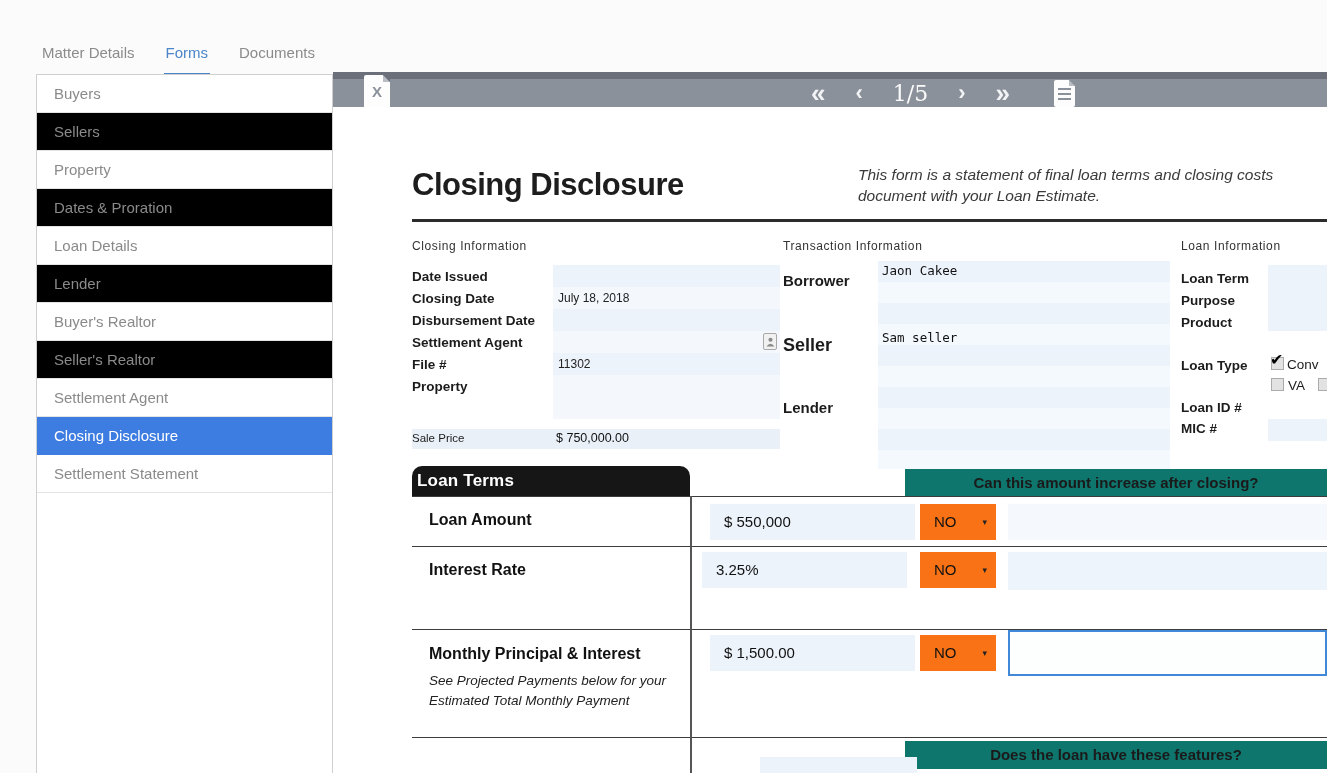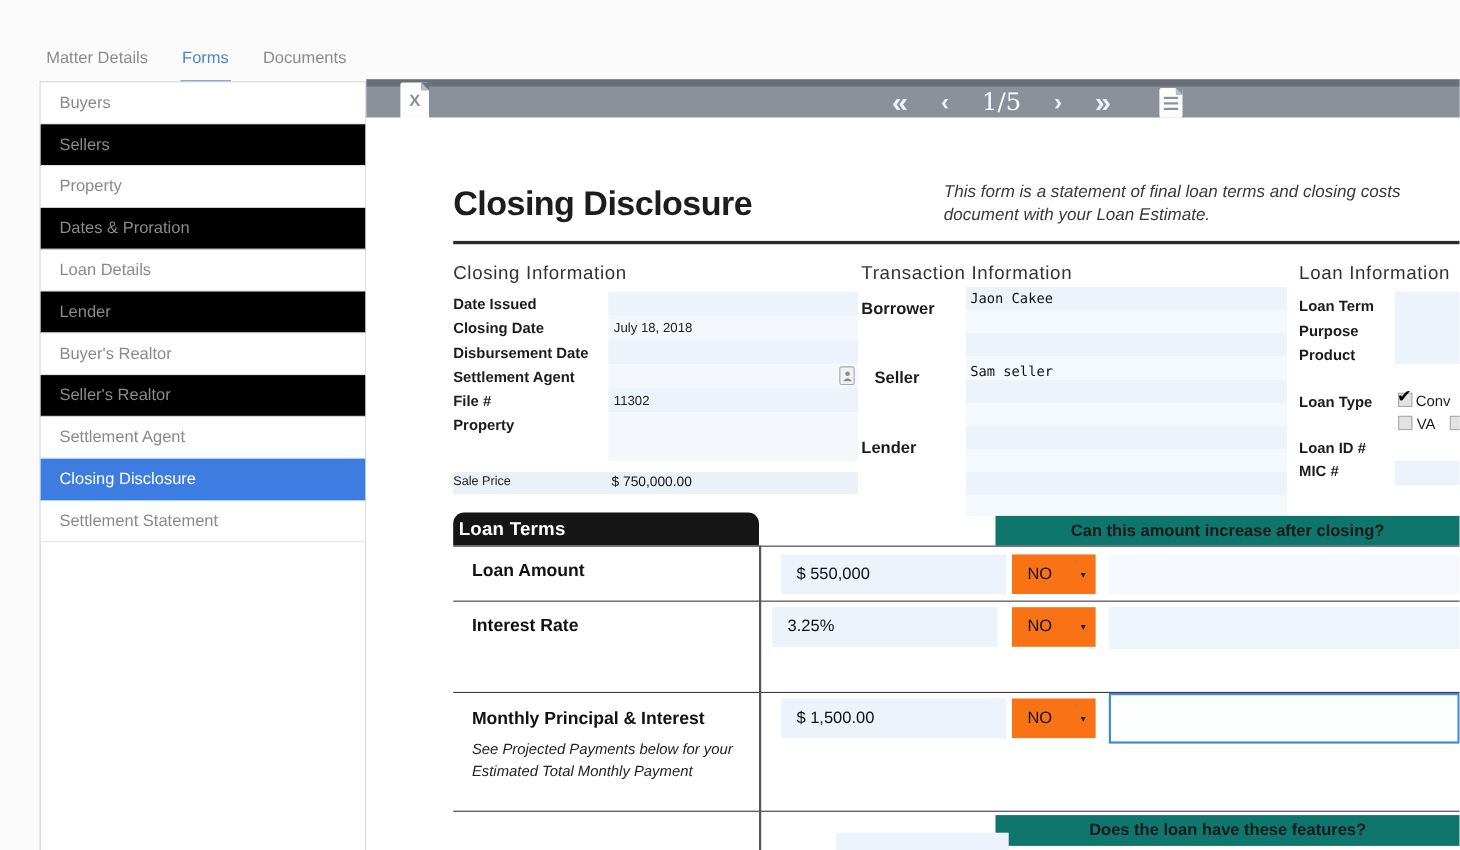--- a/index.html
+++ b/index.html
@@ -39,21 +39,21 @@
     margin-left:14px; cursor:pointer; }
   .pagesicon::before { content:""; position:absolute; right:0; top:0;
     border-left:6px solid #b9bdc4; border-top:6px solid #8b919b; }
   .pagesicon .ln { position:absolute; left:4px; width:13px; height:2px; background:#8b919b; }
   
   .doc { position:absolute; left:0; top:35px; width:994px; height:666px; background:#ffffff; overflow:hidden; }
   .abs { position:absolute; }
   .doc-title { font-size:31px; font-weight:bold; color:#1d1d1d; letter-spacing:-0.5px; }
   .intro { font-style:italic; font-size:15.5px; color:#3a3a3a; line-height:21px; white-space:nowrap; }
   .rule { background:#2b2b2b; height:3px; }
-  .sect-h { font-size:17px; color:#333; letter-spacing:0.6px; white-space:nowrap; }
+  .sect-h { font-size:12px; color:#333; letter-spacing:0.6px; white-space:nowrap; }
   .flabel { font-size:13.5px; font-weight:bold; color:#1c1c1c; white-space:nowrap; }
   .ffield { background:#edf3fb; font-size:12px; color:#222; line-height:22px; padding-left:5px; overflow:hidden; }
   .ffield.lt { background:#f4f8fd; }
   .mono { font-family:"DejaVu Sans Mono", monospace; font-size:12.5px; color:#111; }
   .stripes { background:repeating-linear-gradient(180deg,#edf3fb 0px,#edf3fb 21px,#f4f9fd 21px,#f4f9fd 42px); }
   .lookup { width:14px; height:17px; background:#f1f1f1; border:1px solid #a8a8a8; border-radius:2px;
     display:flex; align-items:center; justify-content:center; cursor:pointer; }
   .cbox { position:absolute; width:13px; height:13px; background:#e2e2e2; border:1px solid #ababab; cursor:pointer; }
   .cbox .check { position:absolute; left:-2px; top:-8px; font-size:16px; color:#000; }
   .cblabel { font-size:13.5px; color:#1c1c1c; }
@@ -145,21 +145,21 @@
       </svg>
     </div>
 
     <div class="abs" style="left:79px; top:322px; width:368px; height:20px; background:#e9f0f8;">
       <span style="position:absolute; left:0px; top:3px; font-size:11.5px; color:#1c1c1c;">Sale Price</span>
       <span style="position:absolute; left:144px; top:2px; font-size:12.5px; color:#111;">$ 750,000.00</span>
     </div>
 
     <div class="abs stripes" style="left:545px; top:154px; width:292px; height:208px;"></div>
     <div class="abs flabel" style="left:450px; top:165px; font-size:15px;">Borrower</div>
-    <div class="abs flabel" style="left:462px; top:228px; font-size:15px;text-align:center;">Seller</div>
+    <div class="abs flabel" style="left:450px; top:228px; font-size:18px;text-align:center;">Seller</div>
     <div class="abs flabel" style="left:450px; top:292px; font-size:15px;">Lender</div>
     <div class="abs mono" style="left:549px; top:156px;">Jaon Cakee</div>
     <div class="abs mono" style="left:549px; top:223px;">Sam seller</div>
     <div class="abs mono" style="left:549px; top:292px;"></div>
 
     <div class="abs" style="left:935px; top:158px; width:59px; height:66px; background:#edf3fb;"></div>
     <div class="abs flabel" style="left:848px; top:164px;">Loan Term</div>
     <div class="abs flabel" style="left:848px; top:186px;">Purpose</div>
     <div class="abs flabel" style="left:848px; top:208px;">Product</div>
     <div class="abs flabel" style="left:848px; top:251px;">Loan Type</div>

